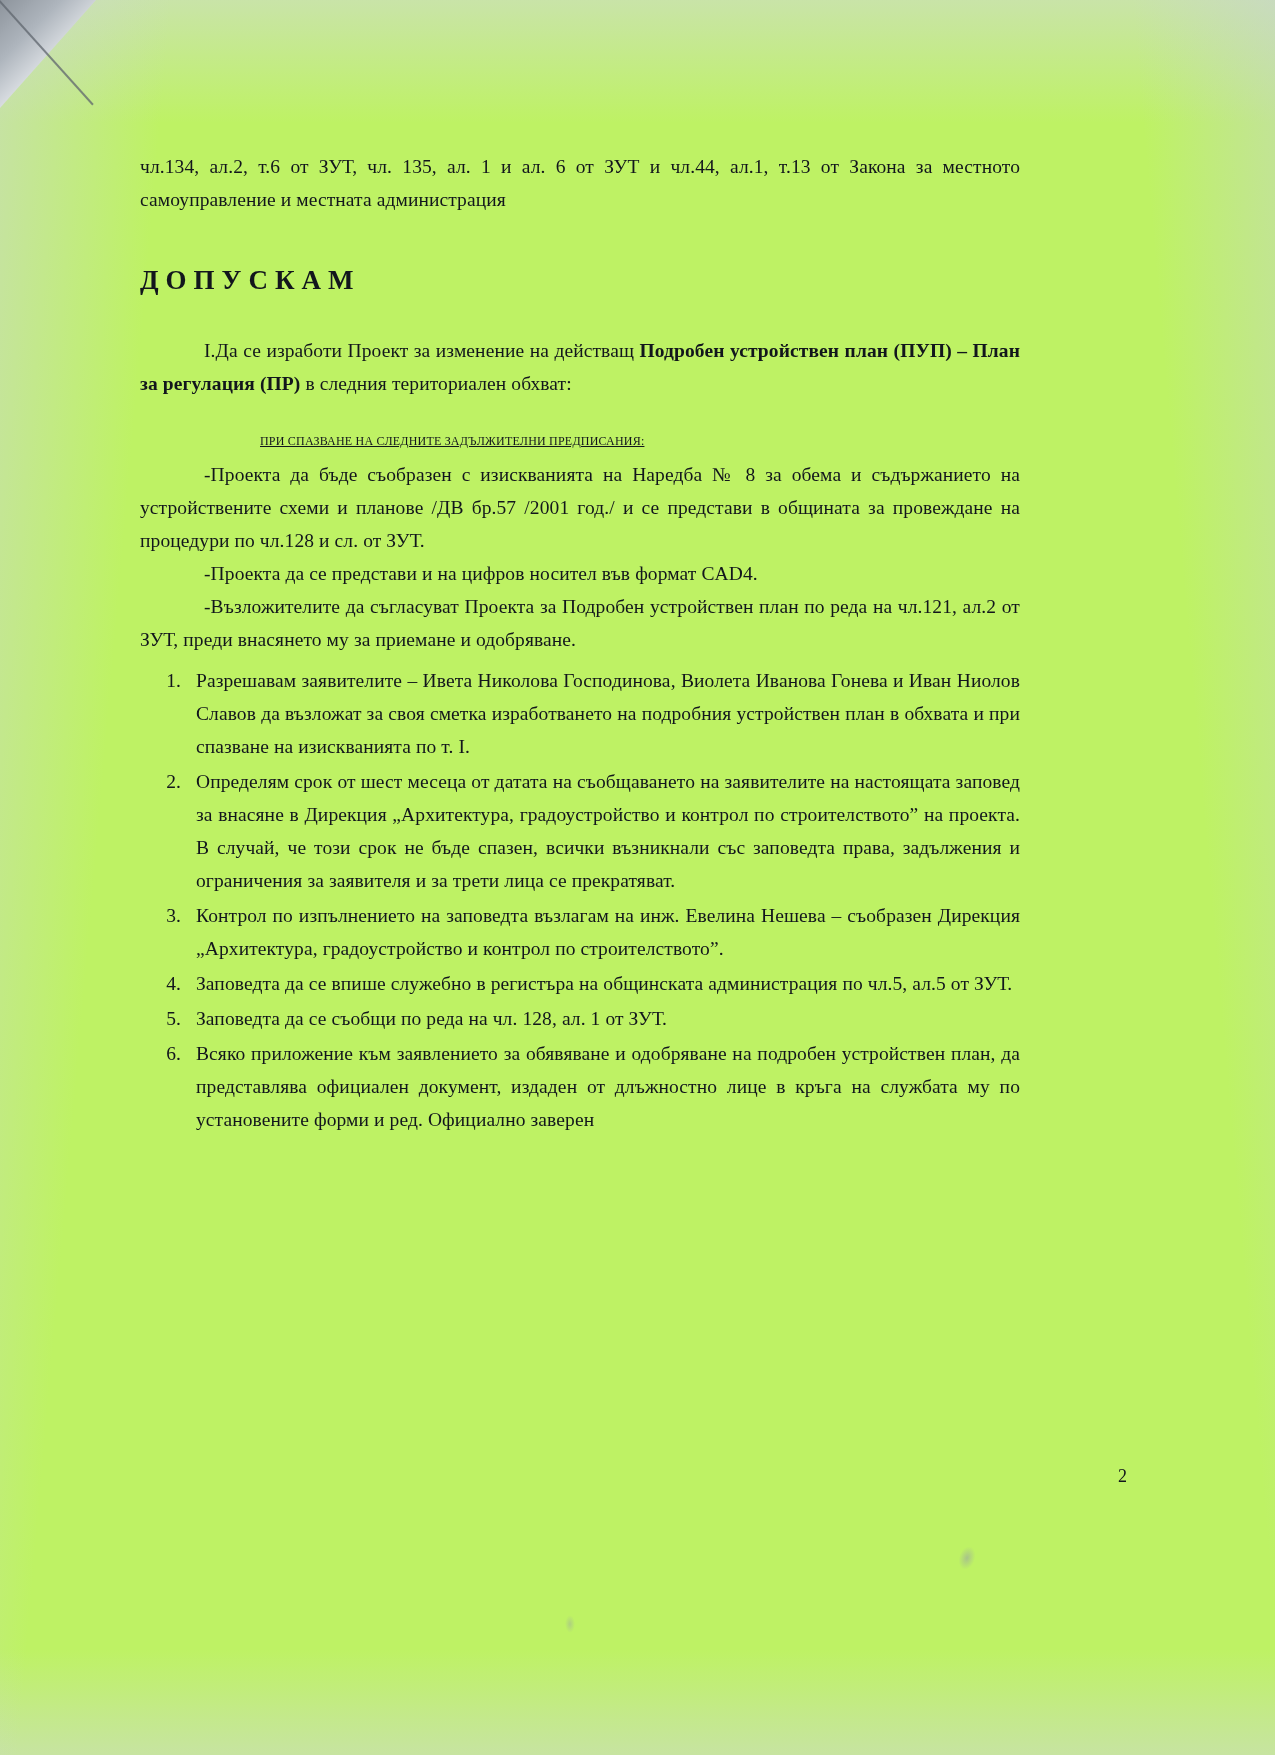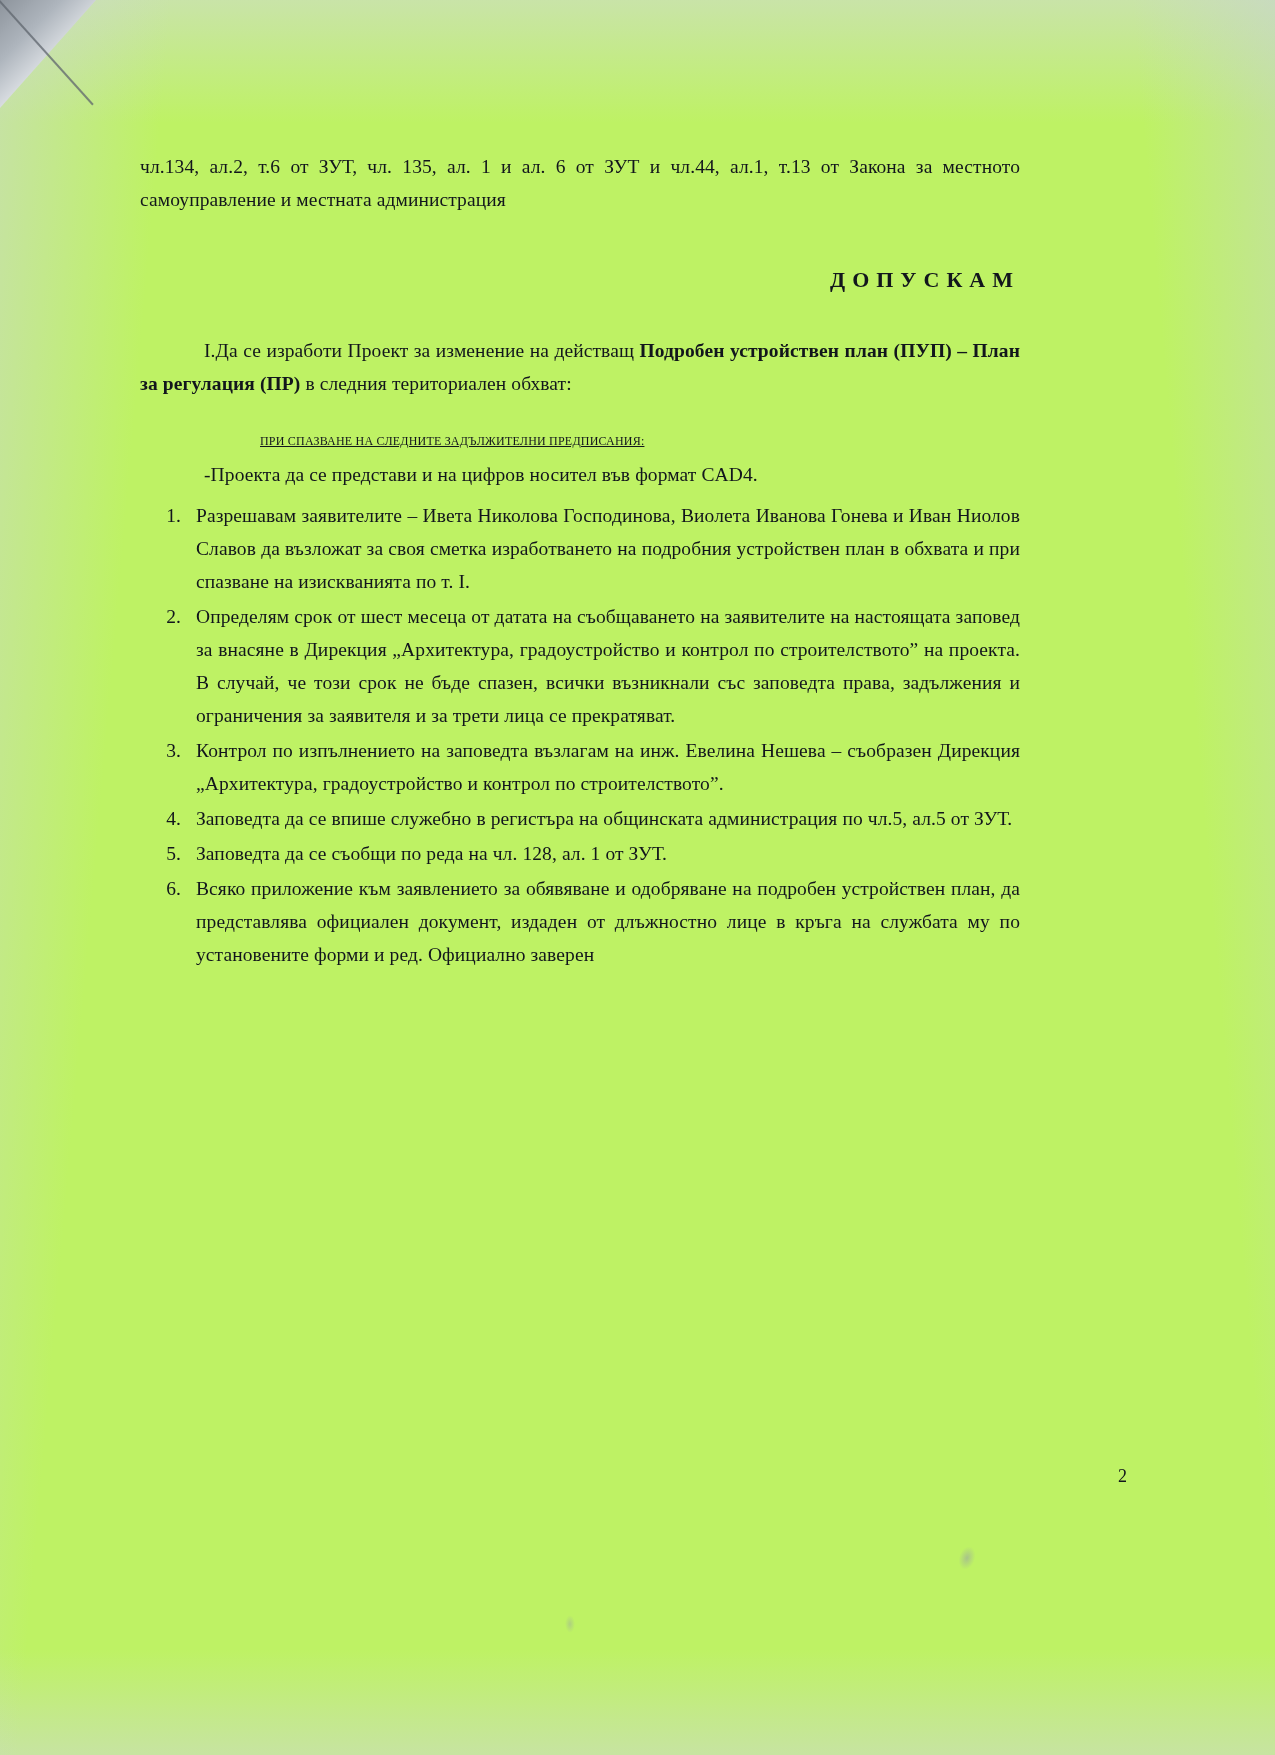--- a/index.html
+++ b/index.html
@@ -70,22 +70,22 @@
     margin: 0;
     font-size: 19.5px;
     line-height: 33px;
     text-align: justify;
     letter-spacing: 0.1px;
   }
   .intro {
     text-align: justify;
   }
   .title {
-    text-align: right;
-    font-size: 22px;
+    text-align: left;
+    font-size: 27px;
     font-weight: bold;
     letter-spacing: 7px;
     margin: 44px 0 34px 0;
     line-height: 40px;
   }
   .indent {
     text-indent: 64px;
   }
   .indent-small {
     text-indent: 60px;
@@ -153,21 +153,23 @@
     <div class="title">ДОПУСКАМ</div>
 
     <p class="indent"><span>I.Да се изработи Проект за изменение на действащ </span><span class="b">Подробен устройствен план (ПУП) – План за регулация (ПР)</span><span> в следния териториален обхват:</span></p>
 
 
 
     <div class="spacer-22"></div>
 
     <p class="indent-small"><span class="u-head">ПРИ СПАЗВАНЕ НА СЛЕДНИТЕ ЗАДЪЛЖИТЕЛНИ ПРЕДПИСАНИЯ:</span></p>
 
+    <p class="indent">-Проекта да бъде съобразен с изискванията на Наредба № 8 за обема и съдържанието на устройствените схеми и планове /ДВ бр.57 /2001 год./ и се представи в общината за провеждане на процедури по чл.128 и сл. от ЗУТ.</p>
     <p class="indent">-Проекта да се представи и на цифров носител във формат CAD4.</p>
+    <p class="indent">-Възложителите да съгласуват Проекта за Подробен устройствен план по реда на чл.121, ал.2 от ЗУТ, преди внасянето му за приемане и одобряване.</p>
 
     <ol class="numbered">
       <li>Разрешавам заявителите – Ивета Николова Господинова, Виолета Иванова Гонева и Иван Ниолов Славов да възложат за своя сметка изработването на подробния устройствен план в обхвата и при спазване на изискванията по т. I.</li>
       <li>Определям срок от шест месеца от датата на съобщаването на заявителите на настоящата заповед за внасяне в Дирекция „Архитектура, градоустройство и контрол по строителството” на проекта. В случай, че този срок не бъде спазен, всички възникнали със заповедта права, задължения и ограничения за заявителя и за трети лица се прекратяват.</li>
       <li>Контрол по изпълнението на заповедта възлагам на инж. Евелина Нешева – съобразен Дирекция „Архитектура, градоустройство и контрол по строителството”.</li>
       <li>Заповедта да се впише служебно в регистъра на общинската администрация по чл.5, ал.5 от ЗУТ.</li>
       <li>Заповедта да се съобщи по реда на чл. 128, ал. 1 от ЗУТ.</li>
       <li>Всяко приложение към заявлението за обявяване и одобряване на подробен устройствен план, да представлява официален документ, издаден от длъжностно лице в кръга на службата му по установените форми и ред. Официално заверен</li>
     </ol>
 

